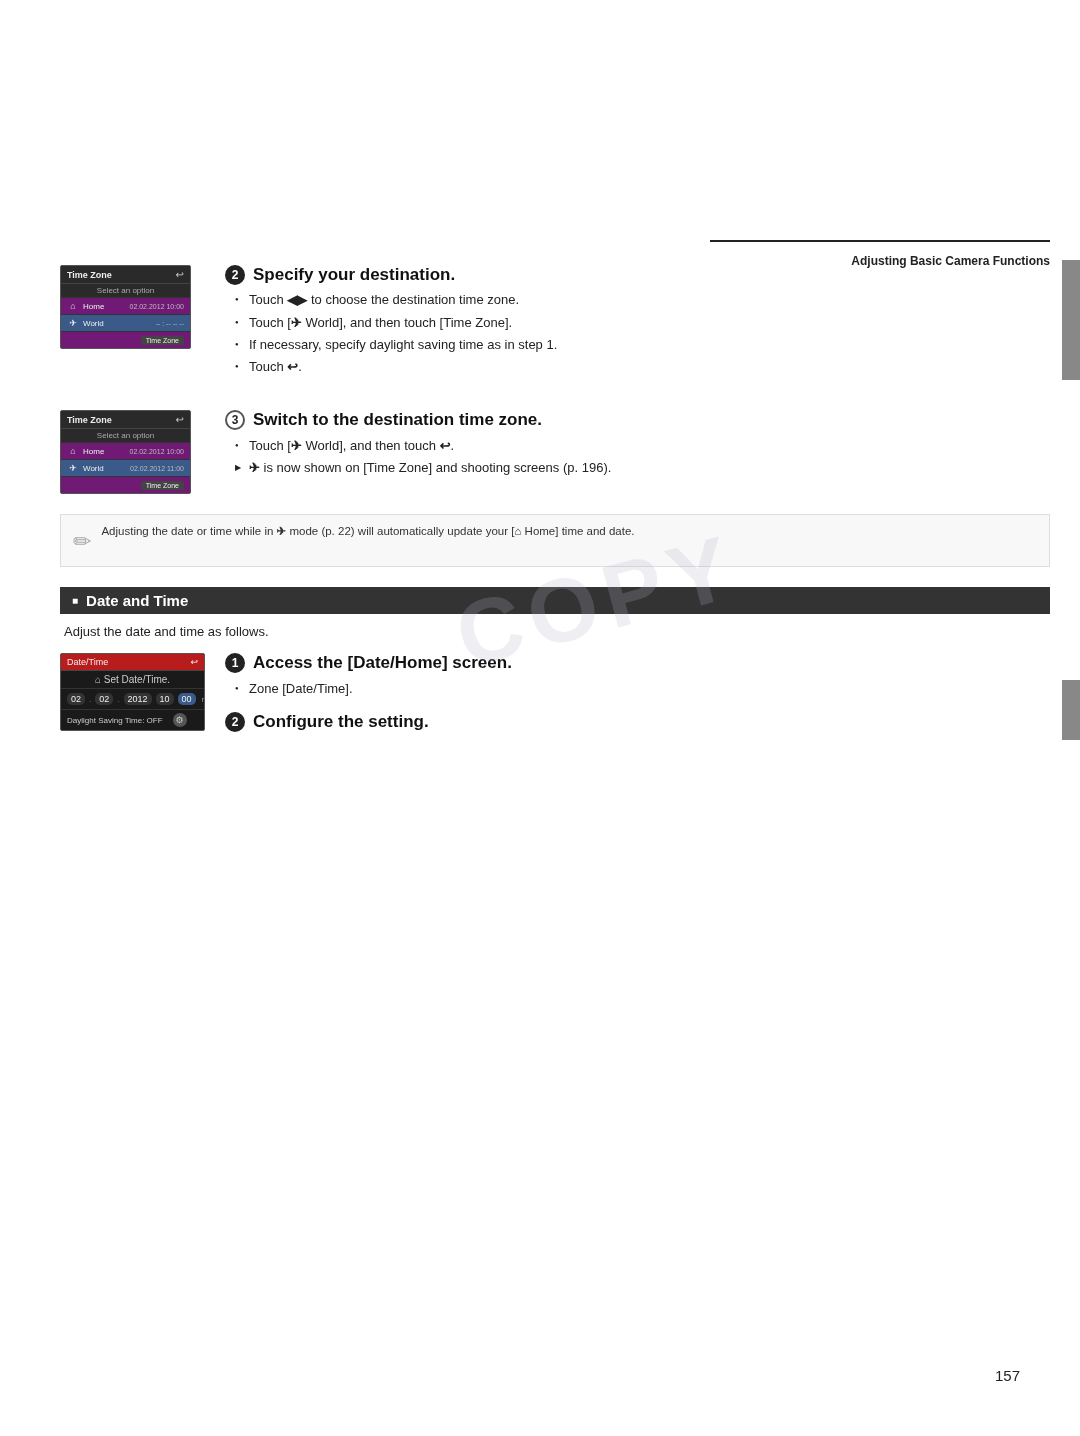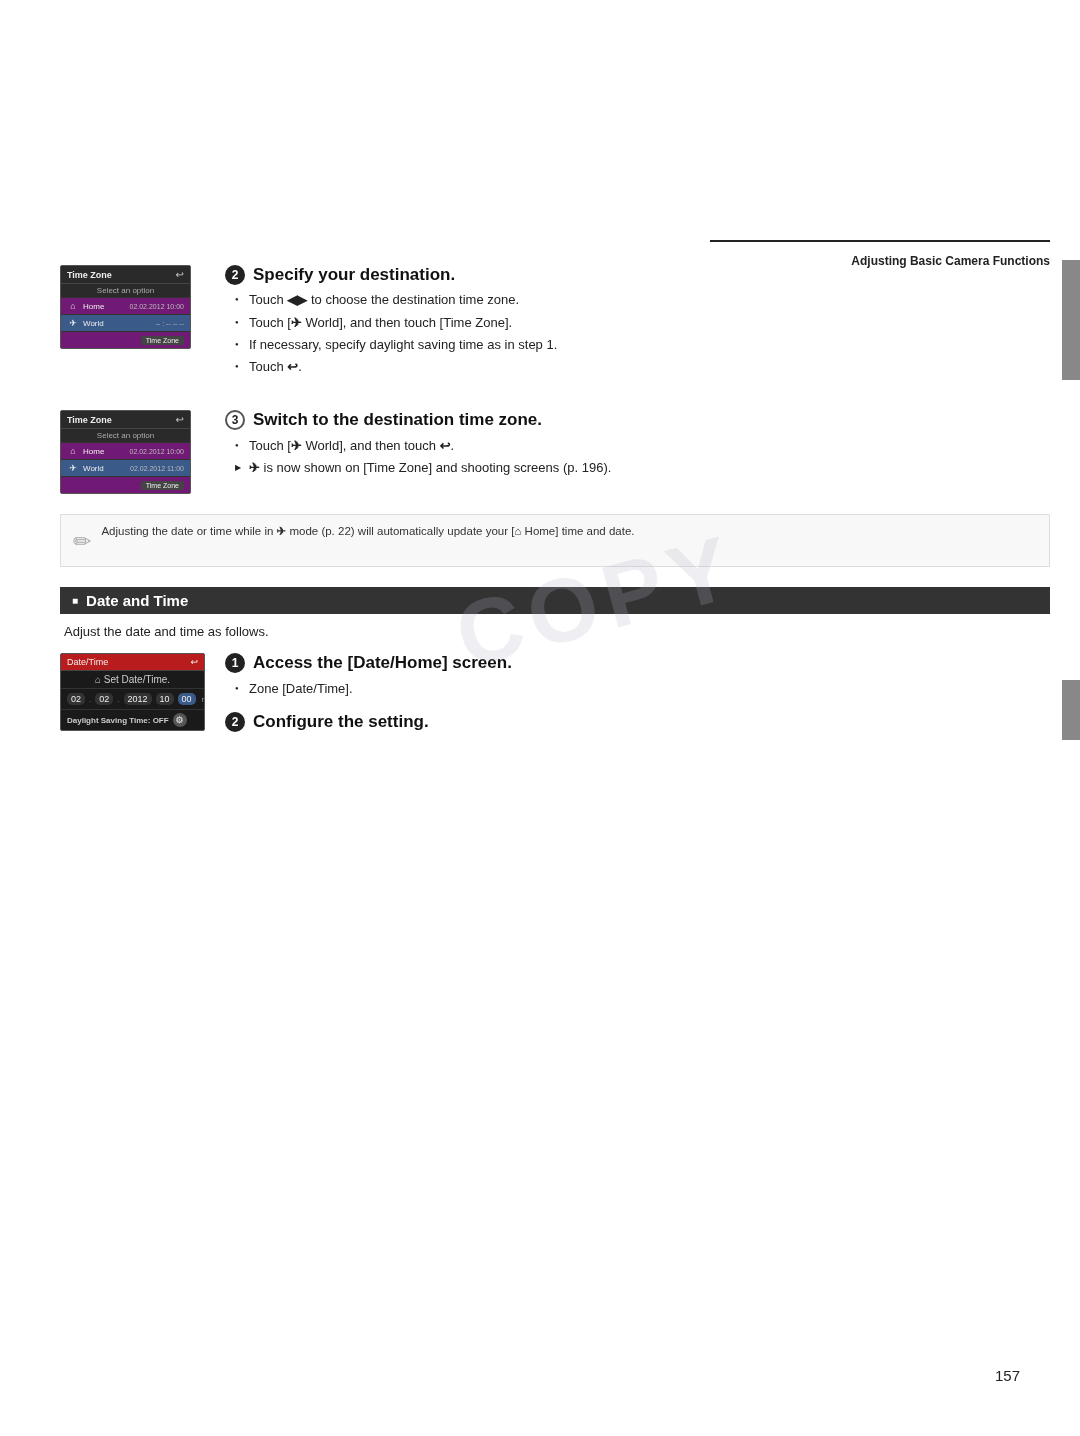--- a/index.html
+++ b/index.html
@@ -309,24 +309,23 @@
     .dt-format {
       font-size: 7px;
       color: #aaa;
       margin-left: 2px;
     }
 
     .dt-saving-row {
       padding: 3px 6px;
       display: flex;
       align-items: center;
-      gap: 4px;
+      gap: 10px;
       font-size: 8px;
       color: #ccc;
-      font-weight: bold;
     }
 
     .dt-saving-icon {
       width: 14px;
       height: 14px;
       background: #555;
       display: flex;
       align-items: center;
       justify-content: center;
       font-size: 9px;

